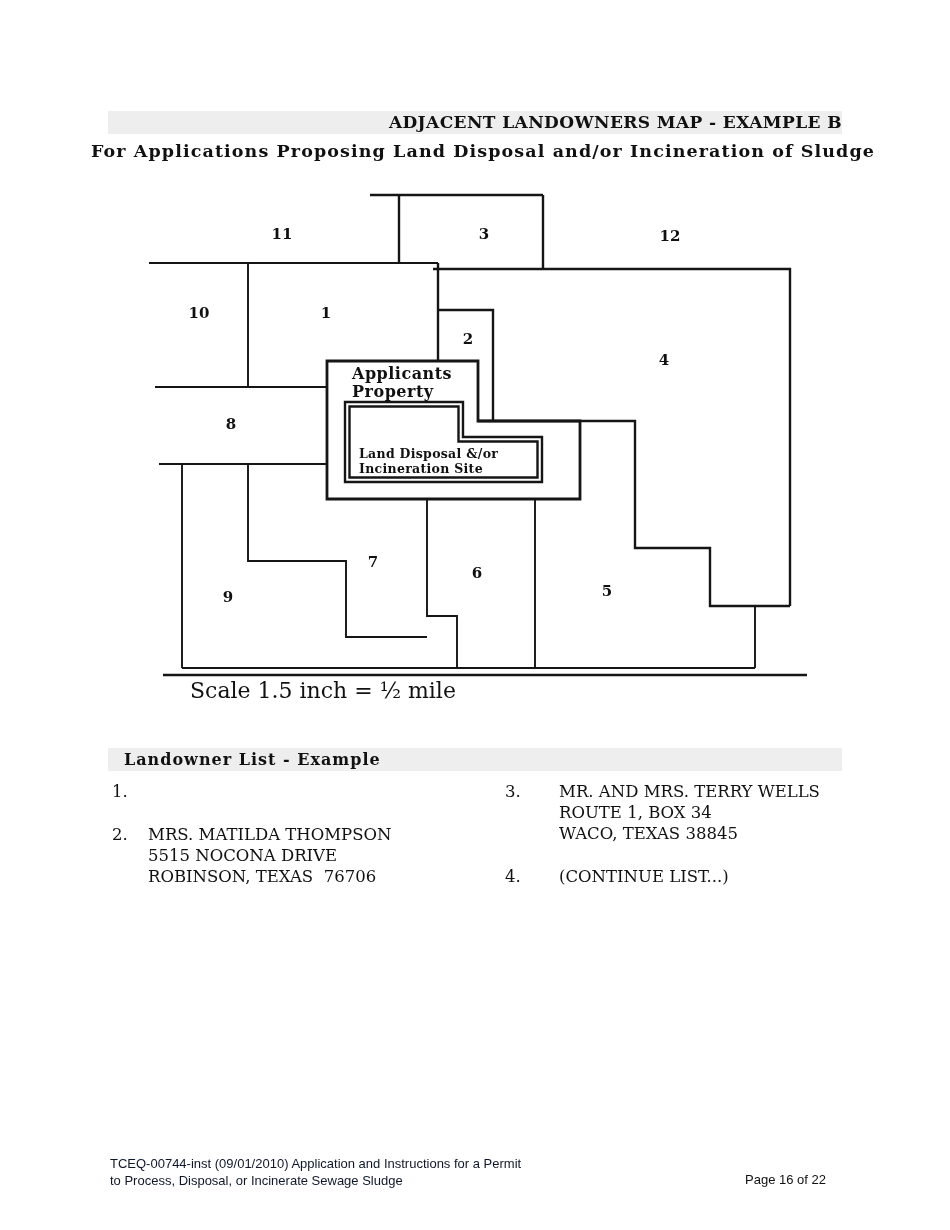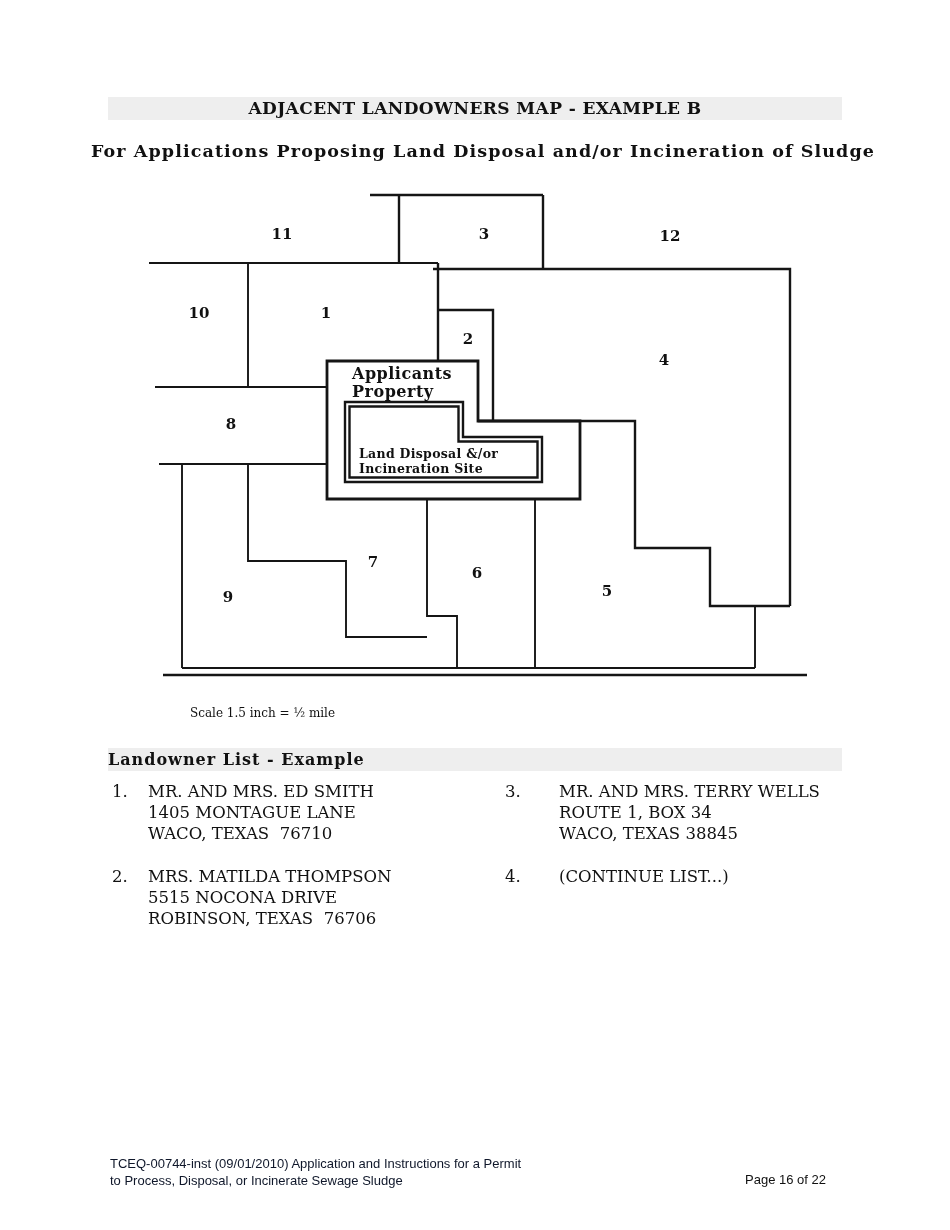--- a/index.html
+++ b/index.html
@@ -4,21 +4,21 @@
 <style>
   html,body{margin:0;padding:0;background:#888;}
   #page{
     position:relative;width:950px;height:1230px;background:#ffffff;
     font-family:"DejaVu Serif","Liberation Serif",serif;color:#111;
     margin:0 auto;overflow:hidden;
   }
   .bar{
     position:absolute;left:108px;width:734px;height:23px;background:#eeeeee;
   }
-  #title-bar{top:97px;text-align:center;}
+  #title-bar{top:111px;text-align:right;}
   #title-bar .t{
     font-size:17px;font-weight:bold;line-height:23px;letter-spacing:.4px;
   }
   #subtitle{
     position:absolute;left:0;top:141px;width:950px;text-align:center;
     font-size:17.5px;font-weight:bold;letter-spacing:1.1px;margin-left:8px;
   }
   #map-svg{position:absolute;left:0;top:0;width:950px;height:700px;}
   #map-svg path{fill:none;stroke:#151515;}
   .ln{stroke-width:1.9px;}
@@ -30,25 +30,25 @@
   }
   .ap-text{
     font-family:"DejaVu Serif","Liberation Serif",serif;
     font-size:16px;font-weight:bold;fill:#111;letter-spacing:.5px;
   }
   .site-text{
     font-family:"DejaVu Serif","Liberation Serif",serif;
     font-size:12.5px;font-weight:bold;fill:#111;letter-spacing:.3px;
   }
   #scale-note{
-    position:absolute;left:190px;top:706px;font-size:12px;
+    position:absolute;left:190px;top:678px;font-size:22px;
   }
   #list-heading-bar{top:748px;}
   #list-heading-bar .t{
-    font-size:16px;font-weight:bold;line-height:23px;letter-spacing:1px;padding-left:0;
+    font-size:16px;font-weight:bold;line-height:23px;letter-spacing:1px;padding-left:16px;
   }
   .lo-col{position:absolute;top:781px;font-size:16.5px;line-height:21px;}
   #lo-col-1{left:112px;width:370px;}
   #lo-col-2{left:505px;width:360px;}
   .lo-item{display:flex;margin-bottom:22px;}
   .lo-num{flex:0 0 auto;}
   #lo-col-1 .lo-num{width:36px;}
   #lo-col-2 .lo-num{width:54px;}
   .lo-lines div{white-space:pre;}
   #footer-left{
@@ -135,25 +135,20 @@
 
   <div id="scale-note">Scale 1.5 inch = ½ mile</div>
 
   <div class="bar" id="list-heading-bar">
     <div class="t">Landowner List - Example</div>
   </div>
 
   <div class="lo-col" id="lo-col-1">
       <div class="lo-item">
         <div class="lo-num">1.</div>
-        <div class="lo-lines">
-          <div>MR. AND MRS. ED SMITH</div>
-          <div>1405 MONTAGUE LANE</div>
-          <div>WACO, TEXAS  76710</div>
-        </div>
       </div>
       <div class="lo-item">
         <div class="lo-num">2.</div>
         <div class="lo-lines">
           <div>MRS. MATILDA THOMPSON</div>
           <div>5515 NOCONA DRIVE</div>
           <div>ROBINSON, TEXAS  76706</div>
         </div>
       </div>
     </div>

